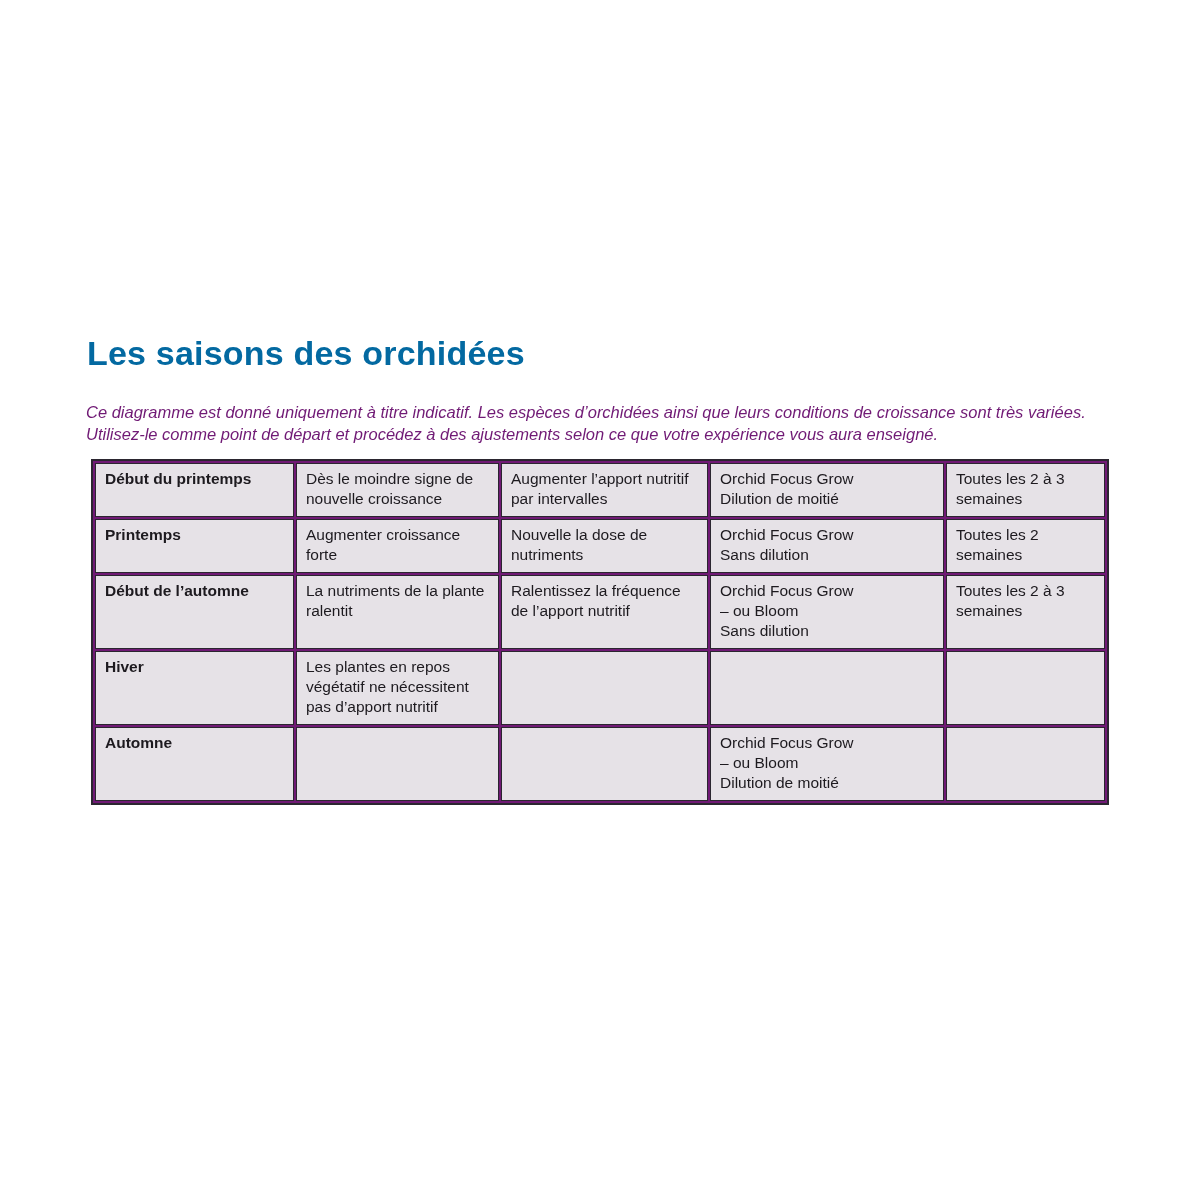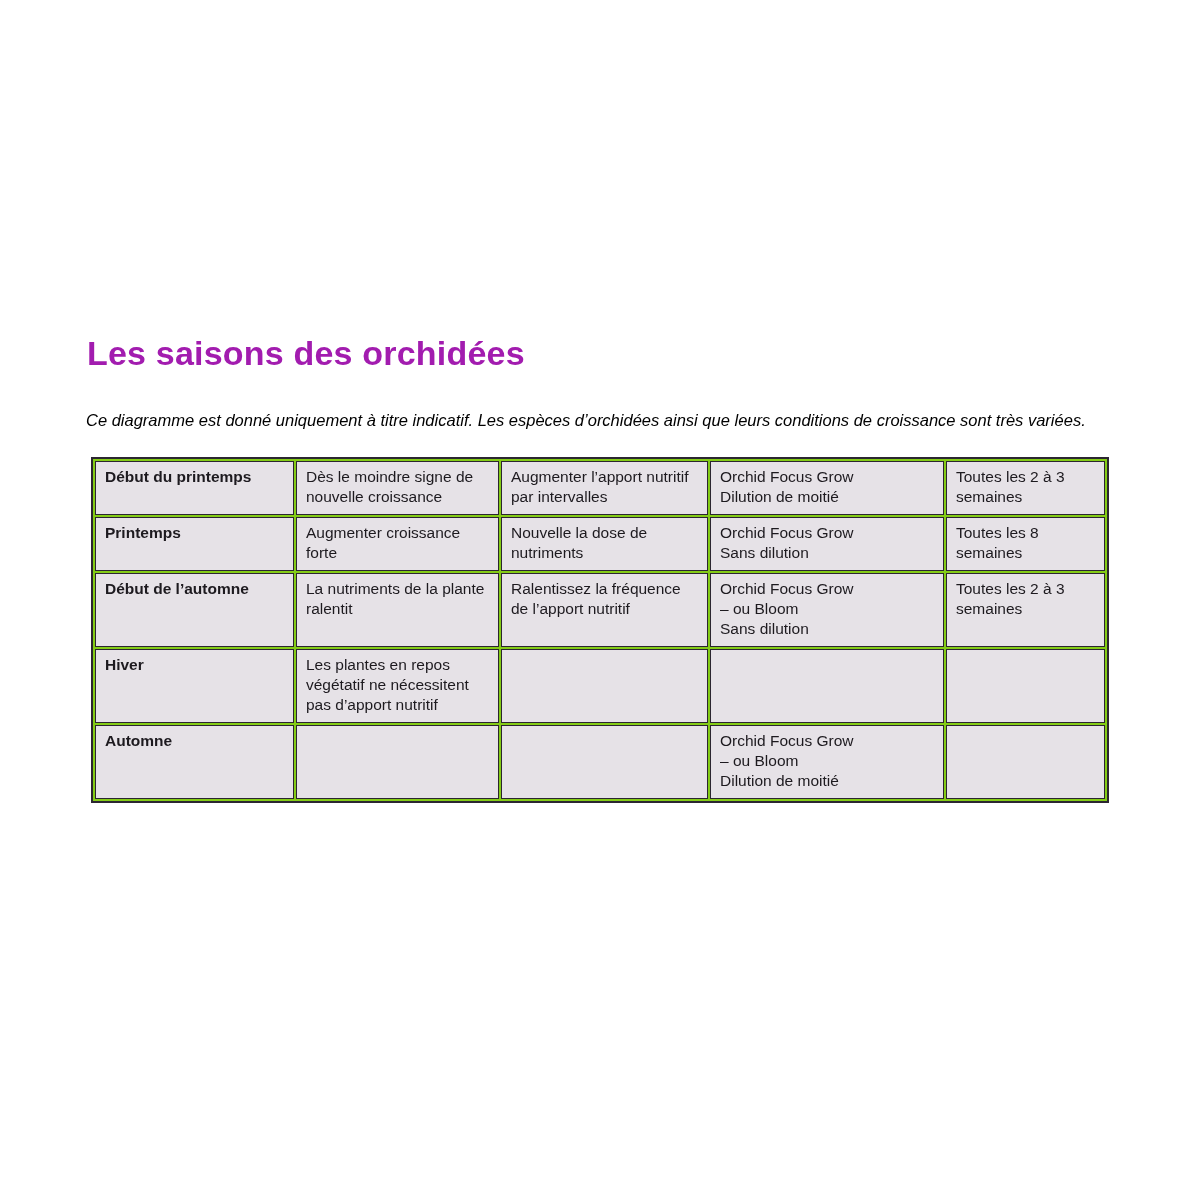--- a/index.html
+++ b/index.html
@@ -7,40 +7,40 @@
     margin: 0; padding: 0;
     width: 1200px; height: 1200px;
     background: #ffffff;
     font-family: "Liberation Sans", sans-serif;
     color: #1d1a1f;
   }
   .content {
     padding: 334px 94px 0 86px;
   }
   .page-title {
-    margin: 0 0 36px 1px;
+    margin: 0 0 28px 1px;
     font-size: 34px;
     font-weight: bold;
-    color: #a21caf;
+    color: #0369a1;
     letter-spacing: 0.2px;
   }
   .intro {
-    margin: 0 0 26px 0;
+    margin: 0 0 14px 0;
     font-style: italic;
     font-size: 16.5px;
     line-height: 22px;
-    color: #000000;
+    color: #701a75;
   }
   .intro span { display: block; }
   table.seasons {
     width: 1014px;
     margin-left: 5px;
     border-collapse: separate;
     border-spacing: 2px;
-    background: #84cc16;
+    background: #701a75;
     border: 2px solid #2b2630;
     table-layout: fixed;
   }
   td {
     border: 1px solid #2b2630;
     background: #e6e2e7;
     padding: 5px 8px 7px 9px;
     vertical-align: top;
     font-size: 15.5px;
     line-height: 20px;
@@ -55,20 +55,21 @@
   .dilution { display: block; }
 </style>
 </head>
 <body>
 
 <div class="content">
   <h1 class="page-title">Les saisons des orchidées</h1>
 
   <p class="intro">
     <span>Ce diagramme est donné uniquement à titre indicatif. Les espèces d’orchidées ainsi que leurs conditions de croissance sont très variées.</span>
+    <span>Utilisez-le comme point de départ et procédez à des ajustements selon ce que votre expérience vous aura enseigné.</span>
   </p>
 
   <table class="seasons">
     <colgroup>
       <col class="c1">
         <col class="c2">
         <col class="c3">
         <col class="c4">
         <col class="c5">
     </colgroup>
@@ -88,21 +89,21 @@
 
       <tr>
         <td><span class="season">Printemps</span></td>
         <td>Augmenter croissance forte</td>
         <td>Nouvelle la dose de nutriments</td>
         <td>
           <span class="product-name">Orchid Focus Grow</span>
           <span class="product-variant"></span>
           <span class="dilution">Sans dilution</span>
         </td>
-        <td>Toutes les 8 semaines</td>
+        <td>Toutes les 2 semaines</td>
       </tr>
 
 
       <tr>
         <td><span class="season">Début de l’automne</span></td>
         <td>La nutriments de la plante ralentit</td>
         <td>Ralentissez la fréquence de l’apport nutritif</td>
         <td>
           <span class="product-name">Orchid Focus Grow</span>
           <span class="product-variant">– ou Bloom</span>

